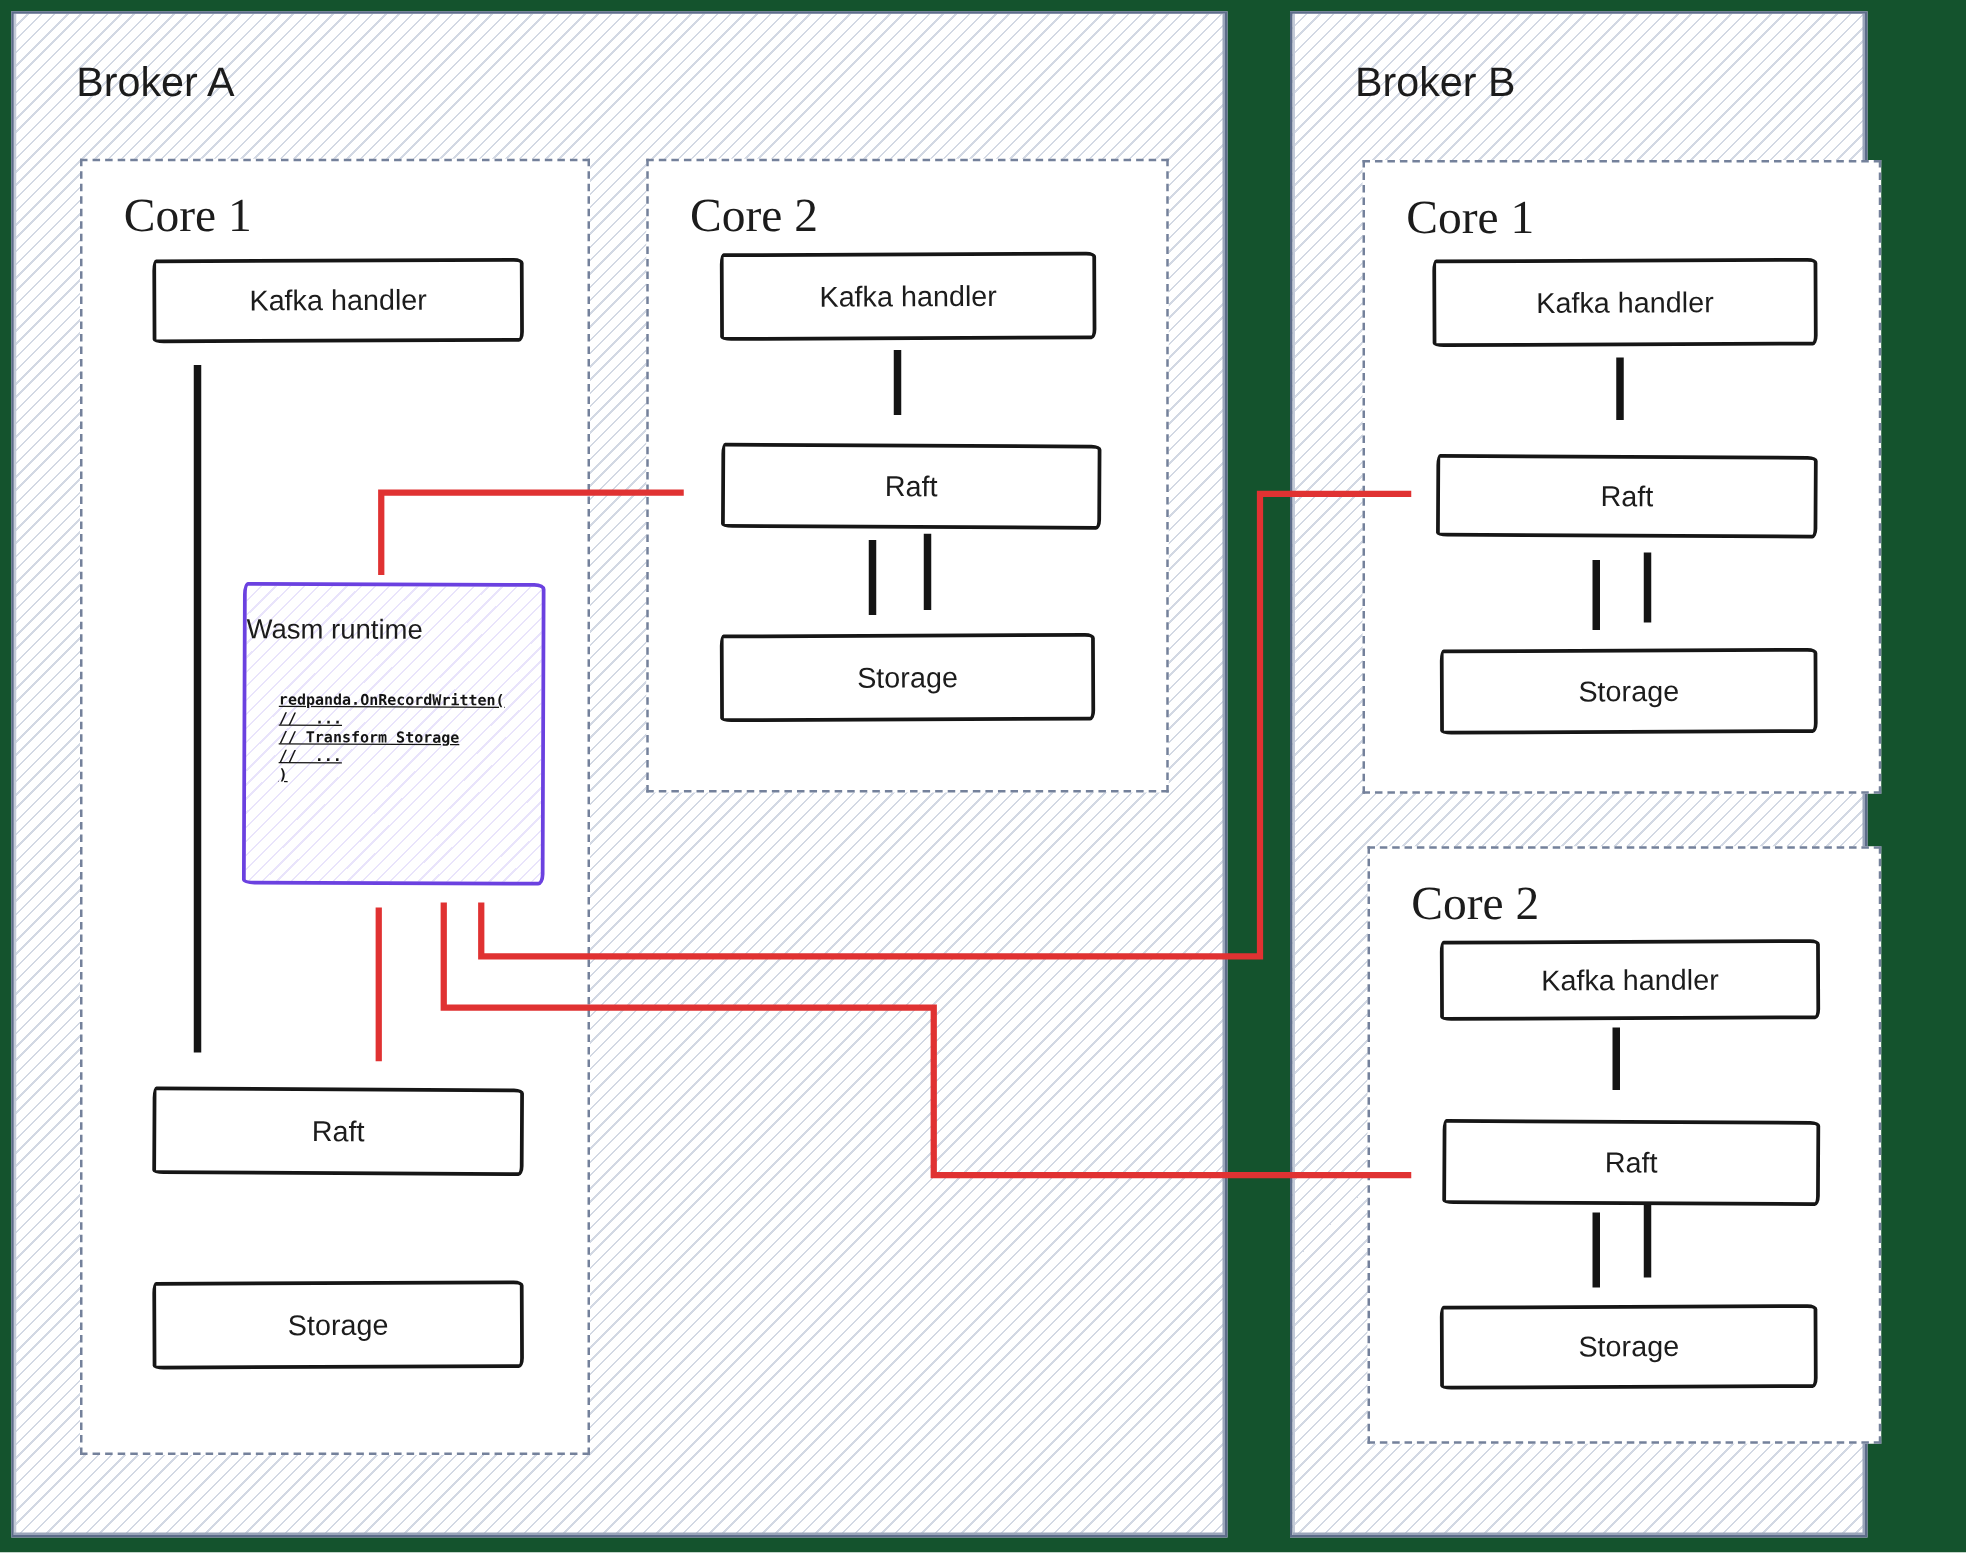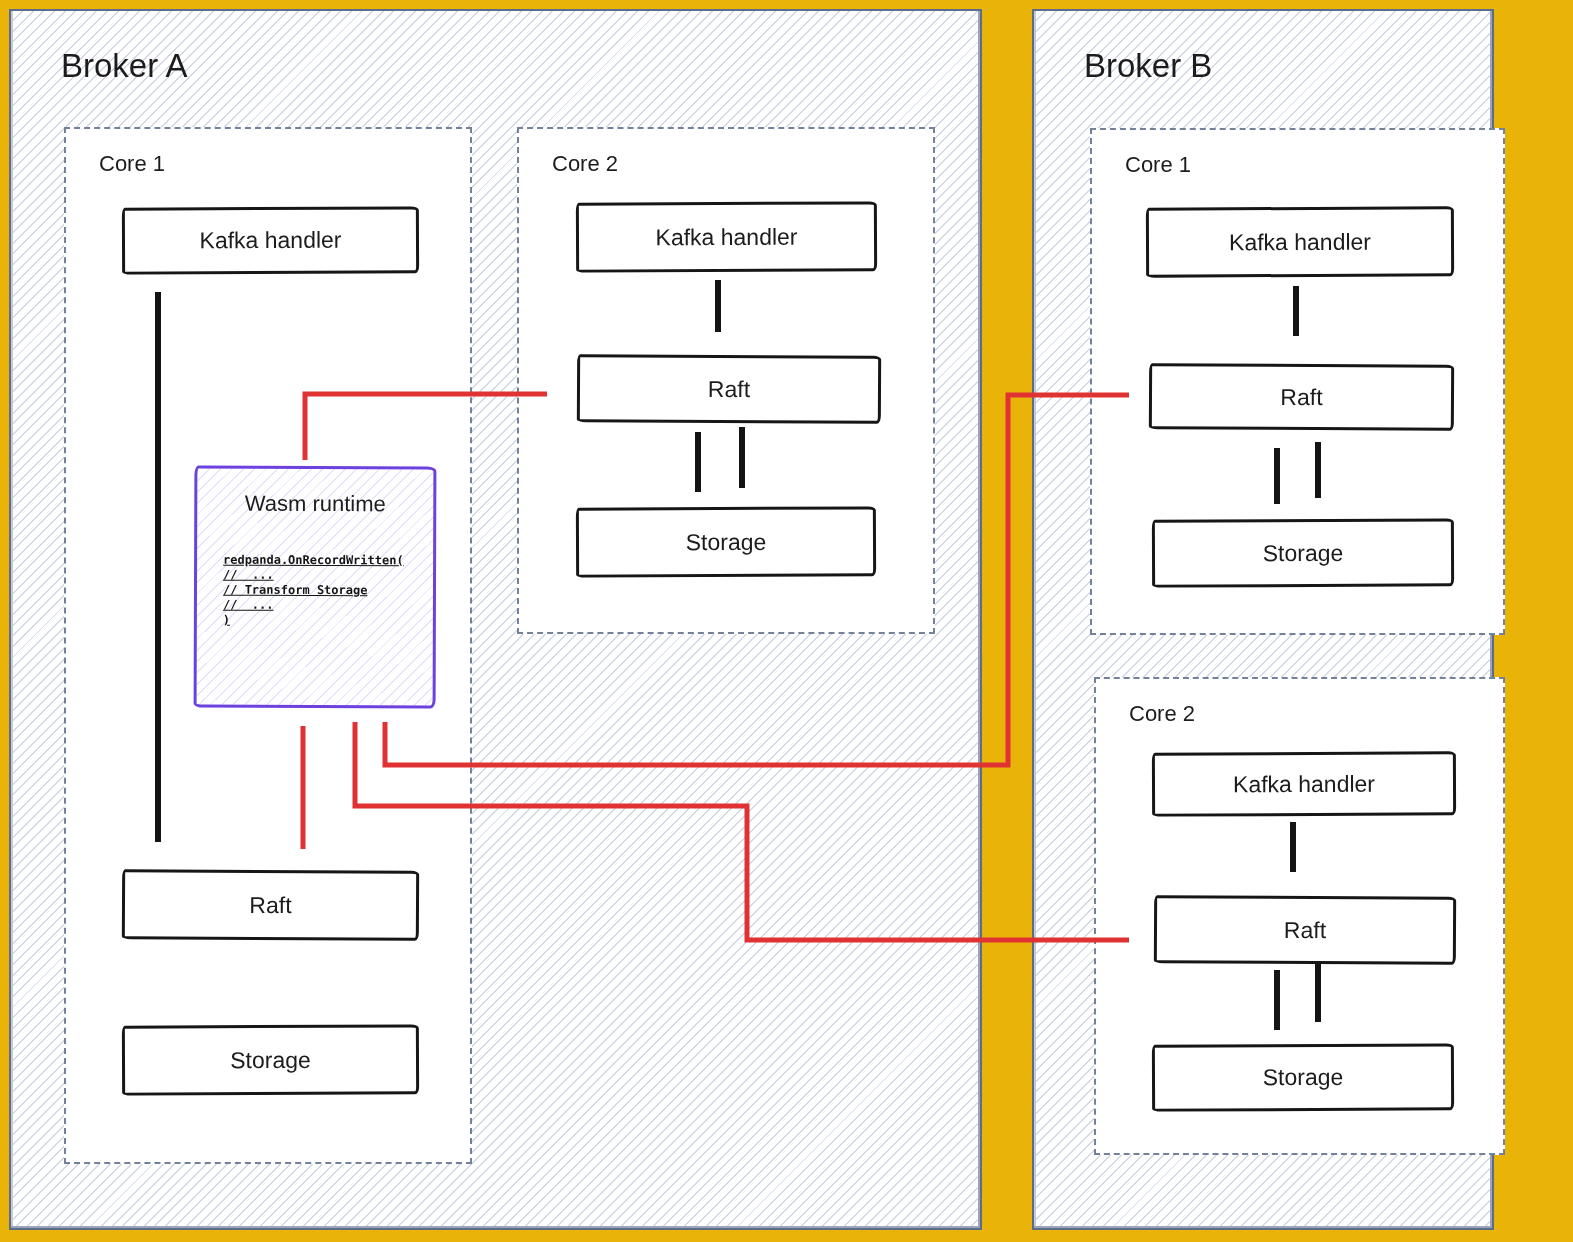--- a/index.html
+++ b/index.html
@@ -6,21 +6,21 @@
   * { margin:0; padding:0; box-sizing:border-box; }
   html,body { background:#ffffff; }
   body {
     font-family:"Liberation Sans", sans-serif;
     color:#1f1f1f;
     -webkit-font-smoothing:antialiased;
   }
   .canvas {
     position:relative;
     width:1573px; height:1242px;
-    background:#eab308;
+    background:#14532d;
     overflow:hidden;
   }
   
   .broker {
     position:absolute;
     border:2px solid #5d6c8a;
     box-shadow: inset -5px -5px 0 -3px #9aa5ba, inset 5px 0 0 -3px #c3cad8;
     background:
       repeating-linear-gradient(135deg,
         rgba(166,178,200,0.50) 0px, rgba(166,178,200,0.50) 1.4px,
@@ -38,21 +38,21 @@
     position:absolute;
     background:#ffffff;
     border:2.4px dashed #74819b;
   }
   #core-a1 { left:53px;  top:116px; width:408px; height:1037px; }
   #core-a2 { left:506px; top:116px; width:418px; height:507px;  }
   #core-b1 { left:56px;  top:117px; width:415px; height:507px;  }
   #core-b2 { left:60px;  top:666px; width:411px; height:478px;  }
   .core-label {
     position:absolute; left:33px; top:22px;
-    font-size:22px; color:#1c1c1c;
+    font-size:38px; color:#1c1c1c;font-family:Liberation Serif, serif;
   }
   
   .node {
     position:absolute;
     background:#ffffff;
     border:3px solid #161616;
     border-radius: 3px 8px 4px 9px / 9px 4px 8px 3px;
     display:flex; align-items:center; justify-content:center;
     font-size:23px; color:#1c1c1c;
     transform:rotate(-0.25deg);
@@ -79,21 +79,21 @@
     border-radius: 4px 9px 5px 10px / 10px 5px 9px 4px;
     background:
       repeating-linear-gradient(135deg,
         rgba(124,94,233,0.17) 0px, rgba(124,94,233,0.17) 1.3px,
         transparent 1.3px, transparent 8px),
       #ffffff;
     transform:rotate(0.2deg);
   }
   .wasm-title {
     margin-top:22px;
-    text-align:center;
+    text-align:left;
     font-size:22px; color:#1c1c1c;
   }
   .wasm-code {
     margin:36px 0 0 26px;
     font-family:"DejaVu Sans Mono", "Liberation Mono", monospace;
     font-size:12px; line-height:15px; font-weight:bold;
     color:#141414; white-space:pre;text-decoration:underline;
   }
   
   #arrows {

